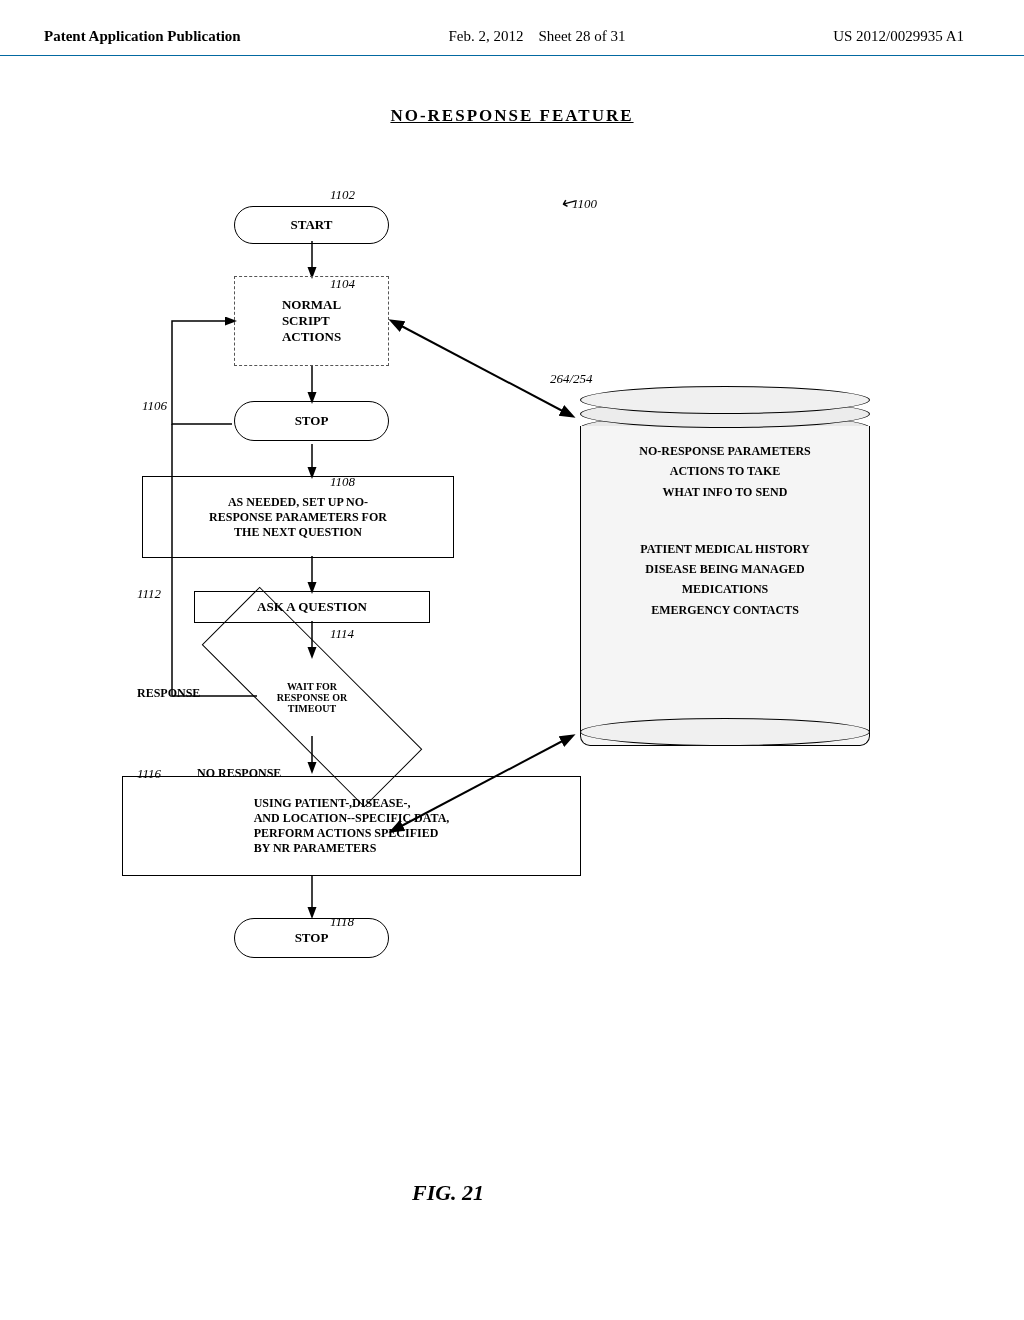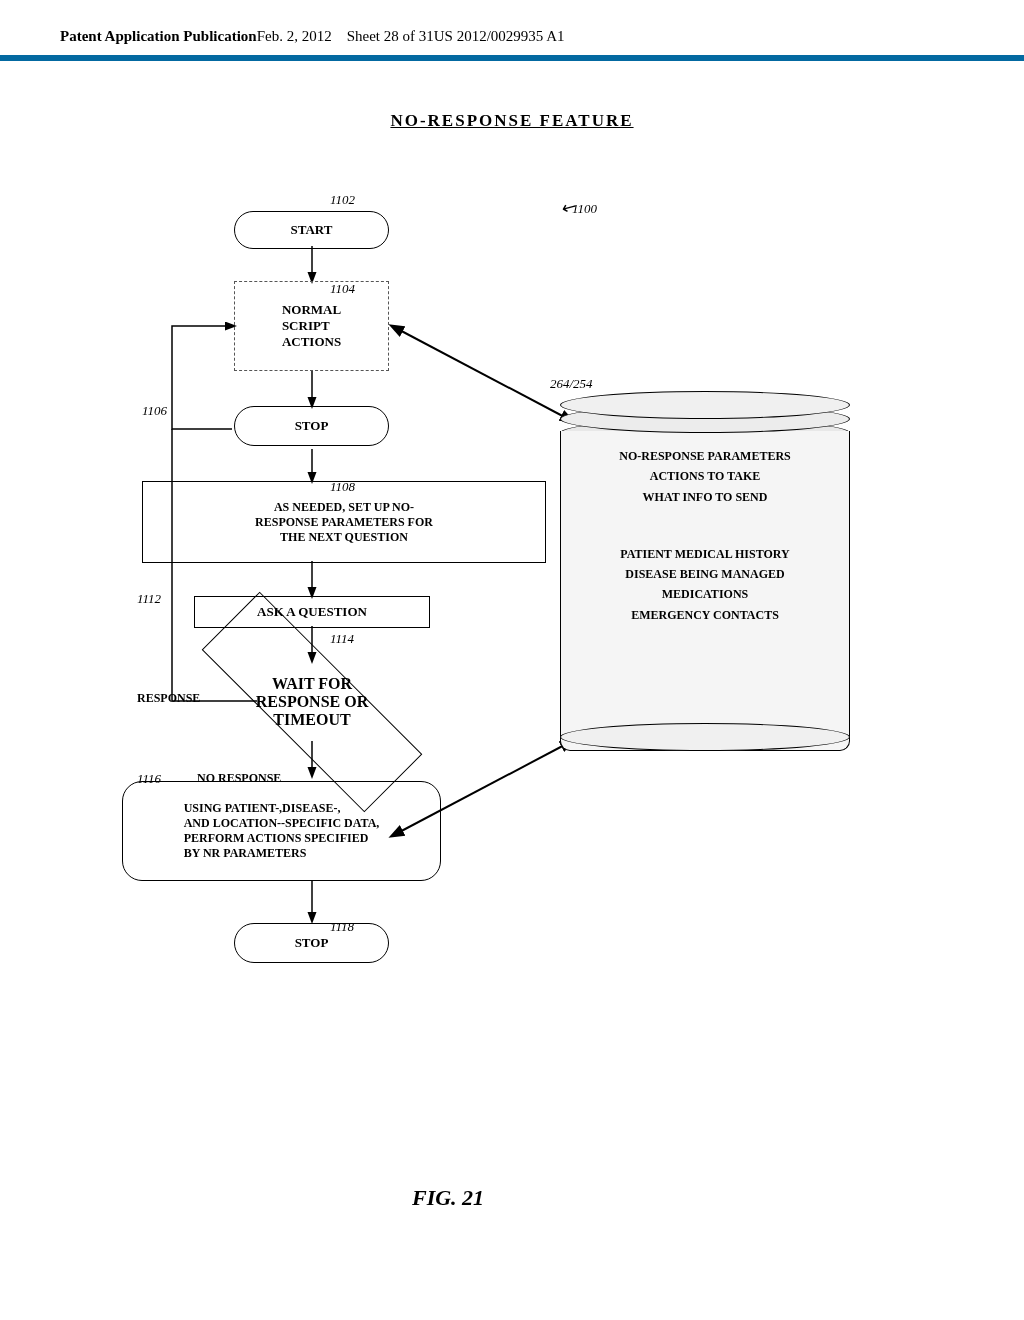--- a/index.html
+++ b/index.html
@@ -8,24 +8,24 @@
       height: 1320px;
       background: #fff;
       font-family: 'Times New Roman', Times, serif;
       overflow: hidden;
       position: relative;
     }
 
     
     .header {
       display: flex;
-      justify-content: flex-start;
+      justify-content: space-between;
       align-items: flex-start;
-      padding: 28px 60px 0 60px;
-      border-bottom: 6px solid #0369a1;
+      padding: 28px 60px 0 44px;
+      border-bottom: 1px solid #0369a1;
       padding-bottom: 10px;
     }
     .header-left {
       font-size: 15px;
       font-weight: bold;
     }
     .header-center {
       font-size: 15px;
       text-align: center;
     }
@@ -213,65 +213,65 @@
     </div>
 
     <div class="ref-num" style="top:232px; left:60px;">1106</div>
 
     <div class="shape rounded-rect" style="top:235px; left:152px; width:155px; height:40px;">
       <span>STOP</span>
     </div>
 
     <div class="ref-num" style="top:308px; left:248px;font-family:Liberation Serif, serif;">1108</div>
 
-    <div class="shape rect" style="top:310px; left:60px; width:404px; height:82px; font-size:12px; text-align:center; ">
+    <div class="shape rect" style="top:310px; left:60px; width:312px; height:82px; font-size:12px; text-align:center; ">
       <span style="white-space:pre-line;">AS NEEDED, SET UP NO-
 RESPONSE PARAMETERS FOR
 THE NEXT QUESTION</span>
     </div>
 
     <div class="ref-num" style="top:420px; left:55px;">1112</div>
 
     <div class="shape rect" style="top:425px; left:112px; width:236px; height:32px;">
       <span>ASK A QUESTION</span>
     </div>
 
     <div class="ref-num" style="top:460px; left:248px;">1114</div>
 
     <div class="diamond-container" style="top:490px; left:115px; width:230px; height:82px;">
       <div class="diamond"></div>
-      <div class="diamond-label" style="font-size:16px; white-space:pre-line;">
+      <div class="diamond-label" style="font-size:10px; white-space:pre-line;">
         <span style="white-space:pre-line;">WAIT FOR
 RESPONSE OR
 TIMEOUT</span>
       </div>
     </div>
 
     <div style="position:absolute; top:520px; left:55px; font-size:12px; font-weight:bold;">RESPONSE</div>
 
     <div class="ref-num" style="top:600px; left:55px;">1116</div>
 
     <div style="position:absolute; top:600px; left:115px; font-size:12px; font-weight:bold;">NO RESPONSE</div>
 
-    <div class="shape rect" style="top:610px; left:40px; width:319px; height:100px; font-size:12px; padding:7px;border-radius:20px;">
+    <div class="shape rect" style="top:610px; left:40px; width:459px; height:100px; font-size:12px; padding:7px;">
       <span style="white-space:pre-line;">USING PATIENT-,DISEASE-,
 AND LOCATION--SPECIFIC DATA,
 PERFORM ACTIONS SPECIFIED
 BY NR PARAMETERS</span>
     </div>
 
     <div class="ref-num" style="top:748px; left:248px;">1118</div>
 
     <div class="shape rounded-rect" style="top:752px; left:152px; width:155px; height:40px;">
       <span>STOP</span>
     </div>
 
     <div class="ref-num" style="top:205px; left:468px;">264/254</div>
 
-    <div style="position:absolute; top:220px; left:478px; width:290px; height:360px;padding-left:9px;">
+    <div style="position:absolute; top:220px; left:498px; width:290px; height:360px;padding-left:9px;">
 
       <div style="position:absolute; top:0; left:0; width:290px; height:28px; border:1.5px solid #000; border-radius:50%; background:#f0f0f0; z-index:2;"></div>
 
       <div style="position:absolute; top:14px; left:0; width:290px; height:28px; border:1.5px solid #000; border-radius:50%; background:#ececec; z-index:1;"></div>
 
       <div style="position:absolute; top:28px; left:0; width:290px; height:28px; border:1.5px solid #000; border-radius:50%; background:#e8e8e8; z-index:0;"></div>
 
       <div style="position:absolute; top:40px; left:0; width:290px; height:320px; border-left:1.5px solid #000; border-right:1.5px solid #000; border-bottom:1.5px solid #000; border-bottom-left-radius:10px; border-bottom-right-radius:10px; background:#f5f5f5;"></div>
 
       <div style="position:absolute; top:332px; left:0; width:290px; height:28px; border:1.5px solid #000; border-radius:50%; background:#f0f0f0;"></div>

